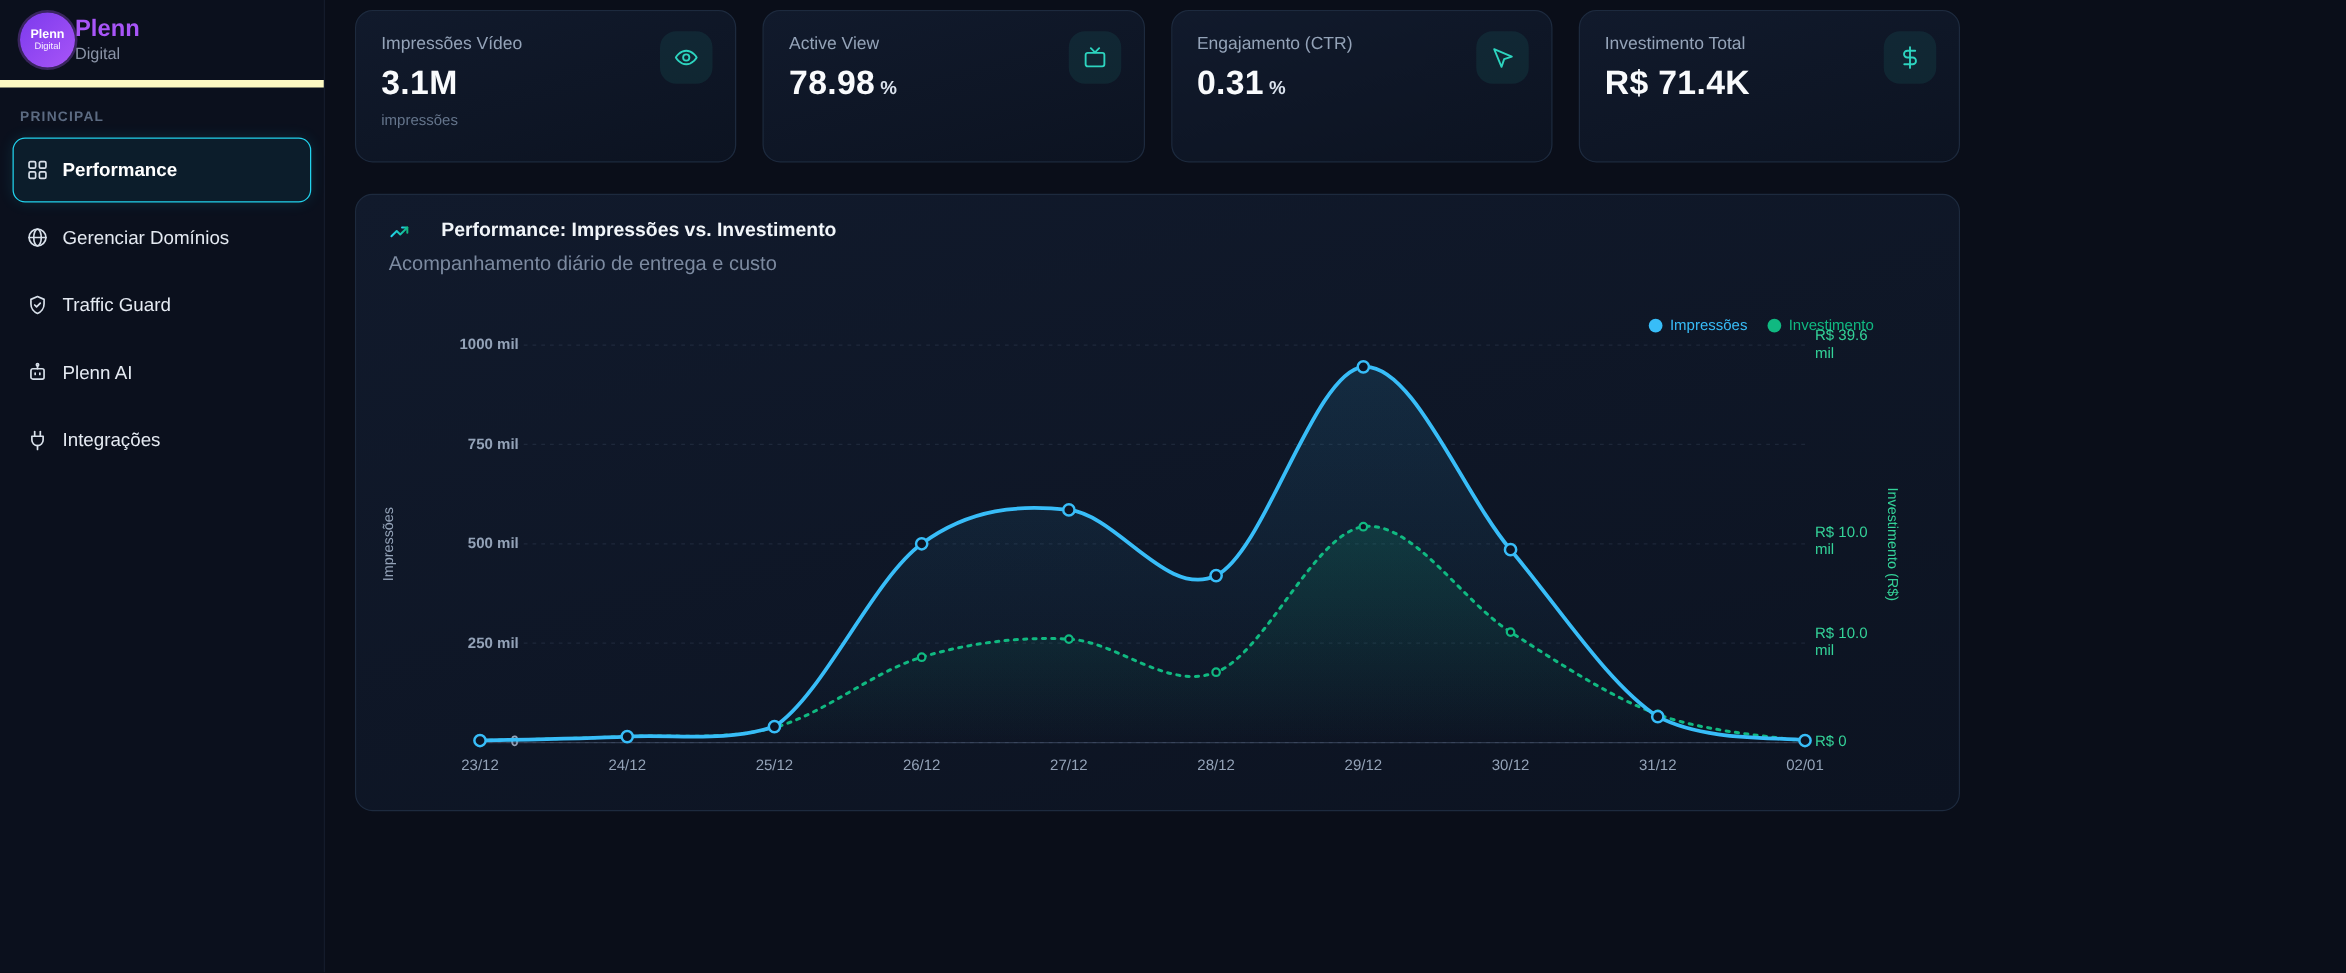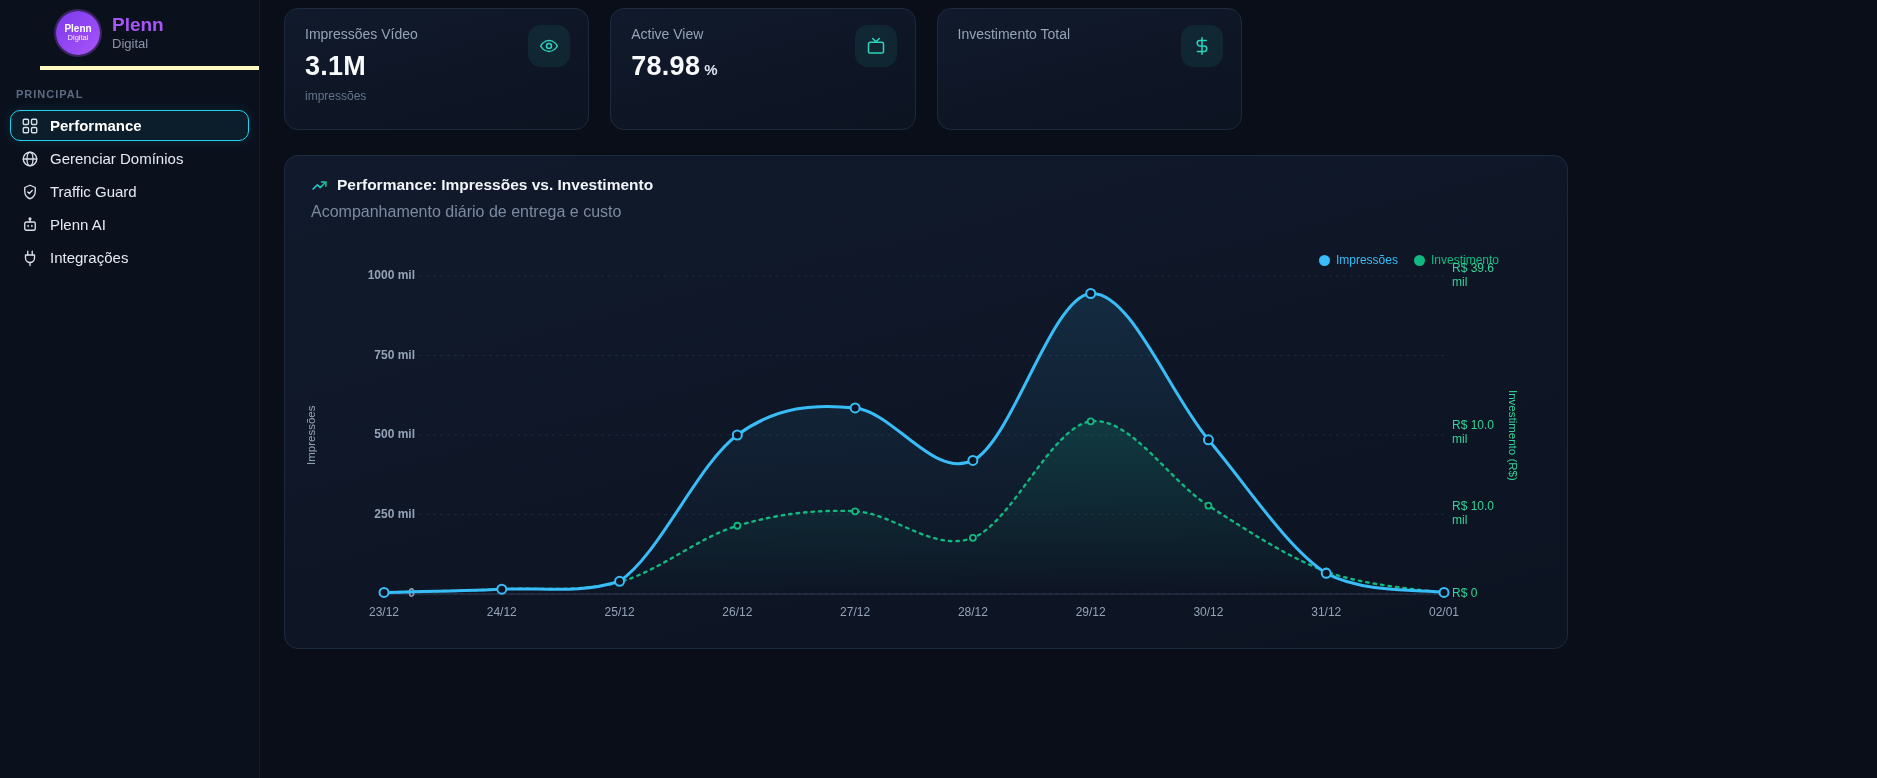--- a/index.html
+++ b/index.html
@@ -13,42 +13,42 @@
   }
   svg { display:block; }
   .icon-stroke { fill:none; stroke:currentColor; stroke-width:1.8; stroke-linecap:round; stroke-linejoin:round; }
 
   
   .sidebar {
     position:absolute; left:0; top:0; width:260px; height:778px;
     background:#0b101d; border-right:1px solid #141b2b;
   }
   .brand {
-    display:flex; align-items:center; gap:12px;
-    height:70px; padding:13px 16px; border-bottom:4px solid #fef9c3; cursor:pointer;margin-left:40px;
+    display:flex; align-items:center; 
+    height:70px; padding:13px 16px; border-bottom:6px solid #fef9c3; cursor:pointer;
   }
   .logo {
     width:44px; height:44px; border-radius:50%;
     background:linear-gradient(135deg,#7c3aed,#a855f7);
     box-shadow:0 0 0 2px rgba(168,85,247,.30);
     display:flex; flex-direction:column; align-items:center; justify-content:center;
     color:#fff; flex:none;
   }
   .logo .l1 { font-size:10px; font-weight:bold; line-height:1.05; }
   .logo .l2 { font-size:7.5px; opacity:.92; line-height:1.1; }
   .brand-name { font-size:19px; font-weight:bold; color:#a855f7; line-height:1.15; }
   .brand-sub  { font-size:13px; color:#8b94a7; line-height:1.2; }
   .section-label {
     margin:18px 16px 10px; font-size:11px; font-weight:bold;
     letter-spacing:.09em; color:#5c6b82;
   }
   .menu { list-style:none; padding:0 10px; }
   .menu-item {
     display:flex; align-items:center; gap:11px;
-    height:31px; padding:0 10px; margin-bottom:2px;
+    height:52px; padding:0 10px; margin-bottom:2px;
     border:1.5px solid transparent; border-radius:10px;
     font-size:15px; color:#e5eaf2; font-weight:500; cursor:pointer;
   }
   .menu-item .mi-icon { width:18px; height:18px; color:#d8e0ea; flex:none; }
   .menu-item.active {
     border-color:#22d3ee;
     background:rgba(34,211,238,.07);
     box-shadow:0 0 12px rgba(34,211,238,.12);
     color:#ffffff; font-weight:600;
   }
@@ -71,21 +71,21 @@
     position:absolute; top:16px; right:18px; width:42px; height:42px;
     border-radius:13px; background:rgba(45,212,191,.09);
     display:flex; align-items:center; justify-content:center; color:#2dd4bf;
   }
   .kpi-icon svg { width:20px; height:20px; }
 
   
   .chart-card {
     position:absolute; left:284px; top:155px; width:1284px; height:494px;
   }
-  .chart-header { position:absolute; left:26px; top:20px; display:flex; align-items:center; gap:9px; }
+  .chart-header { position:absolute; left:26px; top:20px; display:flex; align-items:center; gap:25px; }
   .trend-icon { width:17px; height:17px; }
   .chart-title { font-size:15.5px; font-weight:bold; color:#f1f5f9; }
   .chart-sub   { position:absolute; left:26px; top:47px; font-size:16px; color:#7c8aa0; }
 
   .legend { position:absolute; top:97px; right:68px; display:flex; gap:16px; align-items:center; }
   .legend-item { display:flex; align-items:center; gap:6px; font-size:12px; cursor:pointer; }
   .legend-dot { width:11px; height:11px; border-radius:50%; }
 
   #plot-svg { position:absolute; left:84px; top:105px; }
 
@@ -212,23 +212,35 @@
     <div class="kpi-icon">
       <svg viewBox="0 0 24 24">
           <g class="icon-stroke">
             <rect x="3" y="7.5" width="18" height="13" rx="2"></rect>
             <path d="M8 3l4 4 4-4"></path>
           </g>
         </svg>
     </div>
   </div>
 
+  <div class="card kpi-card">
+    <div class="kpi-label">Engajamento (CTR)</div>
+    <div class="kpi-value"><span>0.31</span><span class="kpi-unit">%</span></div>
+    <div class="kpi-icon">
+      <svg viewBox="0 0 24 24">
+          <g class="icon-stroke">
+            <path d="M4 4l7.07 16.97 2.51-7.39 7.39-2.51L4 4z"></path>
+          </g>
+        </svg>
+    </div>
+  </div>
 
   <div class="card kpi-card">
     <div class="kpi-label">Investimento Total</div>
+    <div class="kpi-value">R$ 71.4K</div>
     <div class="kpi-icon">
       <svg viewBox="0 0 24 24">
           <g class="icon-stroke">
             <path d="M12 2v20"></path>
             <path d="M17 5.5H9.5a3.25 3.25 0 0 0 0 6.5h5a3.25 3.25 0 0 1 0 6.5H6.5"></path>
           </g>
         </svg>
     </div>
   </div>
 </section>

